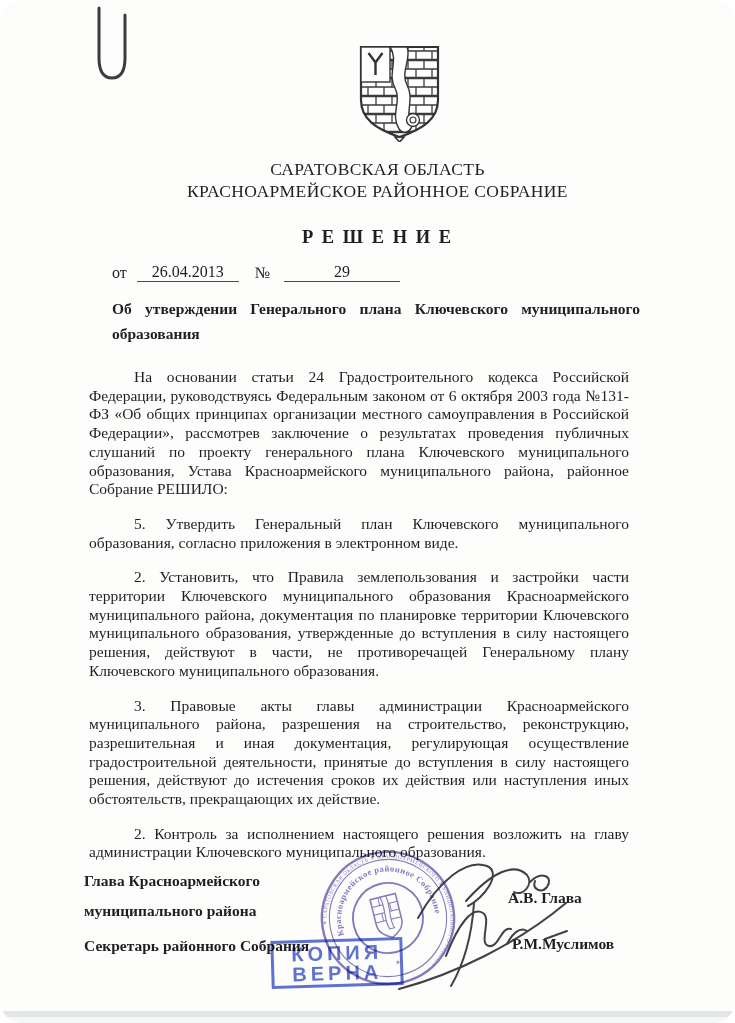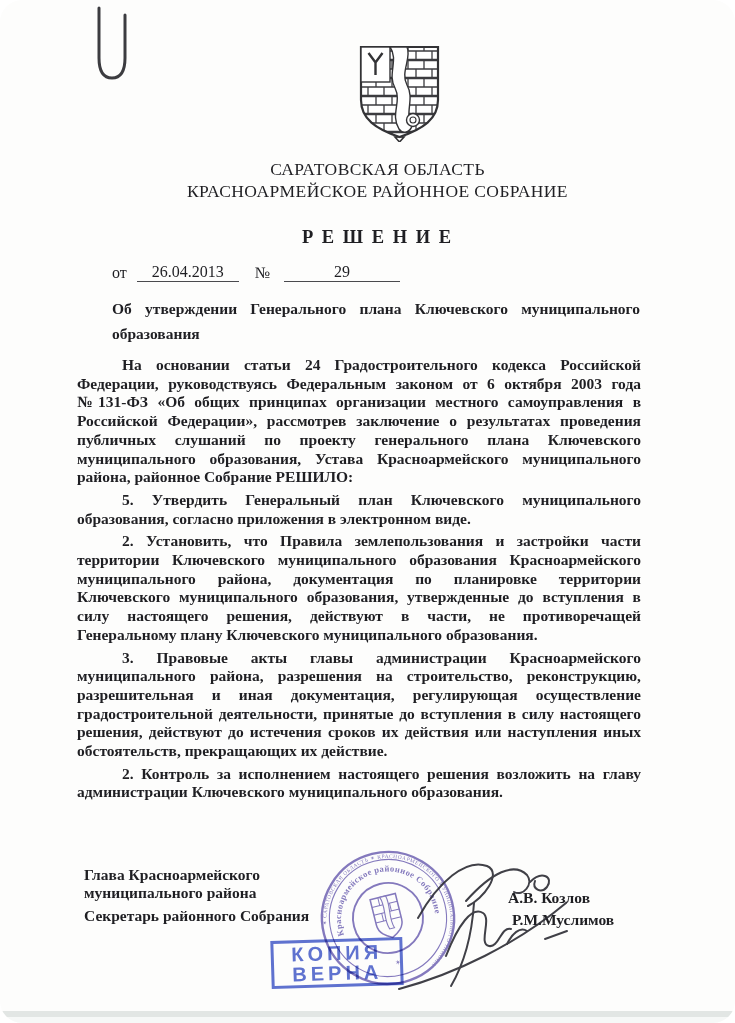--- a/index.html
+++ b/index.html
@@ -38,24 +38,24 @@
   .no-label{margin-left:16px;}
   .subject{
     position:absolute;top:296px;left:112px;width:528px;
     font-weight:bold;font-size:15.5px;line-height:25px;
     text-align:justify;
   }
   .body-text{
     position:absolute;top:352px;left:73px;width:572px;
     font-size:15.5px;line-height:18.7px;text-align:justify;
   }
-  .body-text p{margin:4px;text-indent:45px;font-weight:bold;}
+  .body-text p{margin:16px;text-indent:45px;}
   .signatures{position:absolute;top:866px;left:84px;width:560px;font-size:15.5px;font-weight:bold;}
   .sig-row{position:relative;}
-  .sig-row .role{display:block;width:280px;line-height:18px;}
+  .sig-row .role{display:block;width:280px;line-height:30px;}
   .sig-row .name{position:absolute;white-space:nowrap;}
   .sig-row.first .name{left:424px;top:23px;}
   .sig-row.second{margin-top:5px;}
   .sig-row.second .name{left:428px;top:4px;}
   .round-stamp{
     position:absolute;left:314px;top:844px;width:148px;height:148px;
     opacity:.82;mix-blend-mode:multiply;
   }
   .copy-stamp{
     position:absolute;left:271px;top:939px;width:126px;height:42px;
@@ -111,21 +111,21 @@
     <p>На основании статьи 24 Градостроительного кодекса Российской Федерации, руководствуясь Федеральным законом от 6 октября 2003 года №131-ФЗ «Об общих принципах организации местного самоуправления в Российской Федерации», рассмотрев заключение о результатах проведения публичных слушаний по проекту генерального плана Ключевского муниципального образования, Устава Красноармейского муниципального района, районное Собрание РЕШИЛО:</p>
     <p>5. Утвердить Генеральный план Ключевского муниципального образования, согласно приложения в электронном виде.</p>
     <p>2. Установить, что Правила землепользования и застройки части территории Ключевского муниципального образования Красноармейского муниципального района, документация по планировке территории Ключевского муниципального образования, утвержденные до вступления в силу настоящего решения, действуют в части, не противоречащей Генеральному плану Ключевского муниципального образования.</p>
     <p>3. Правовые акты главы администрации Красноармейского муниципального района, разрешения на строительство, реконструкцию, разрешительная и иная документация, регулирующая осуществление градостроительной деятельности, принятые до вступления в силу настоящего решения, действуют до истечения сроков их действия или наступления иных обстоятельств, прекращающих их действие.</p>
     <p>2. Контроль за исполнением настоящего решения возложить на главу администрации Ключевского муниципального образования.</p>
   </div>
 
   <div class="signatures">
     <div class="sig-row first">
       <span class="role">Глава Красноармейского муниципального района</span>
-      <span class="name">А.В. Козлов</span>
+      <span class="name">А.В. Глава</span>
     </div>
     <div class="sig-row second">
       <span class="role">Секретарь районного Собрания</span>
       <span class="name">Р.М.Муслимов</span>
     </div>
   </div>
 
   <svg class="round-stamp" viewBox="-74 -74 148 148">
     <g stroke="#6a5db2" fill="none" transform="rotate(-14)">
       <circle r="66" stroke-width="2.4"></circle>

